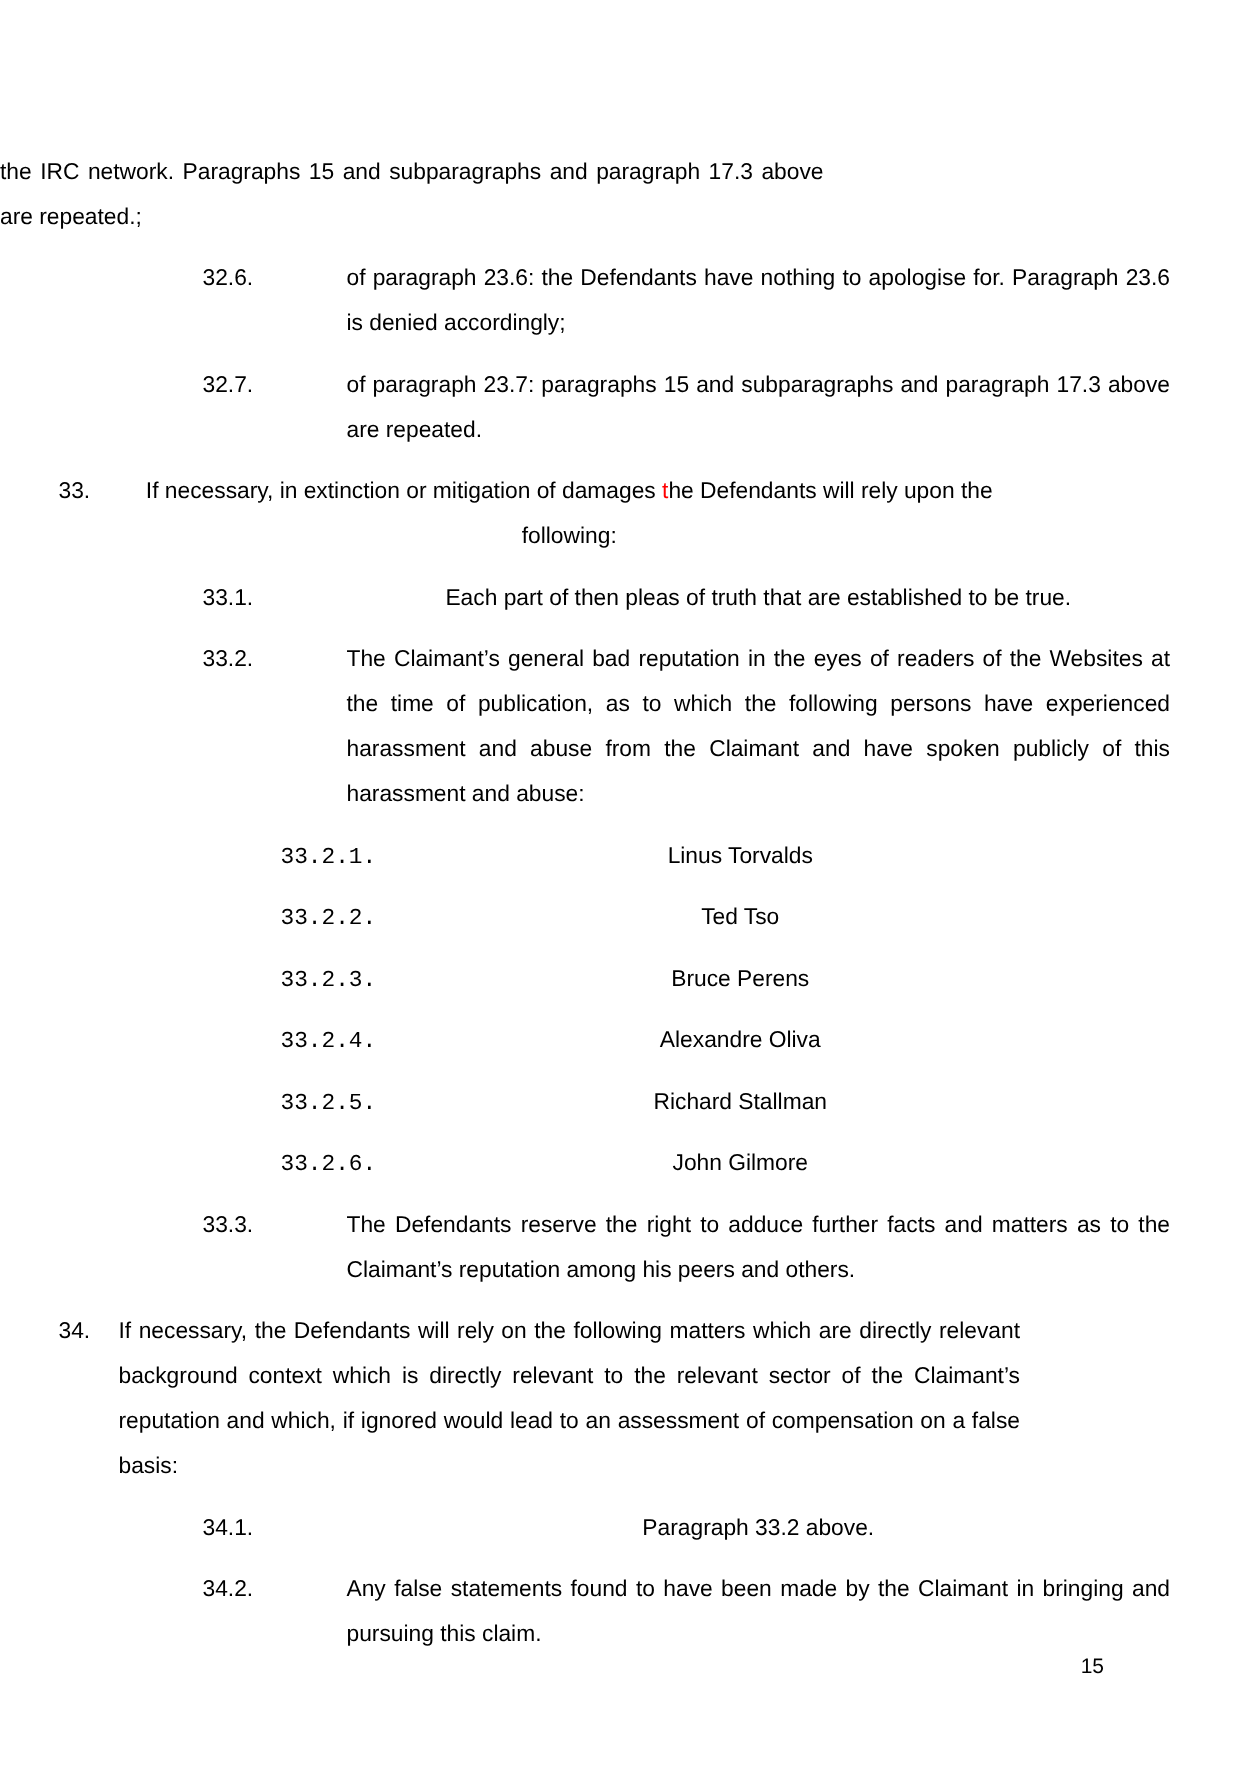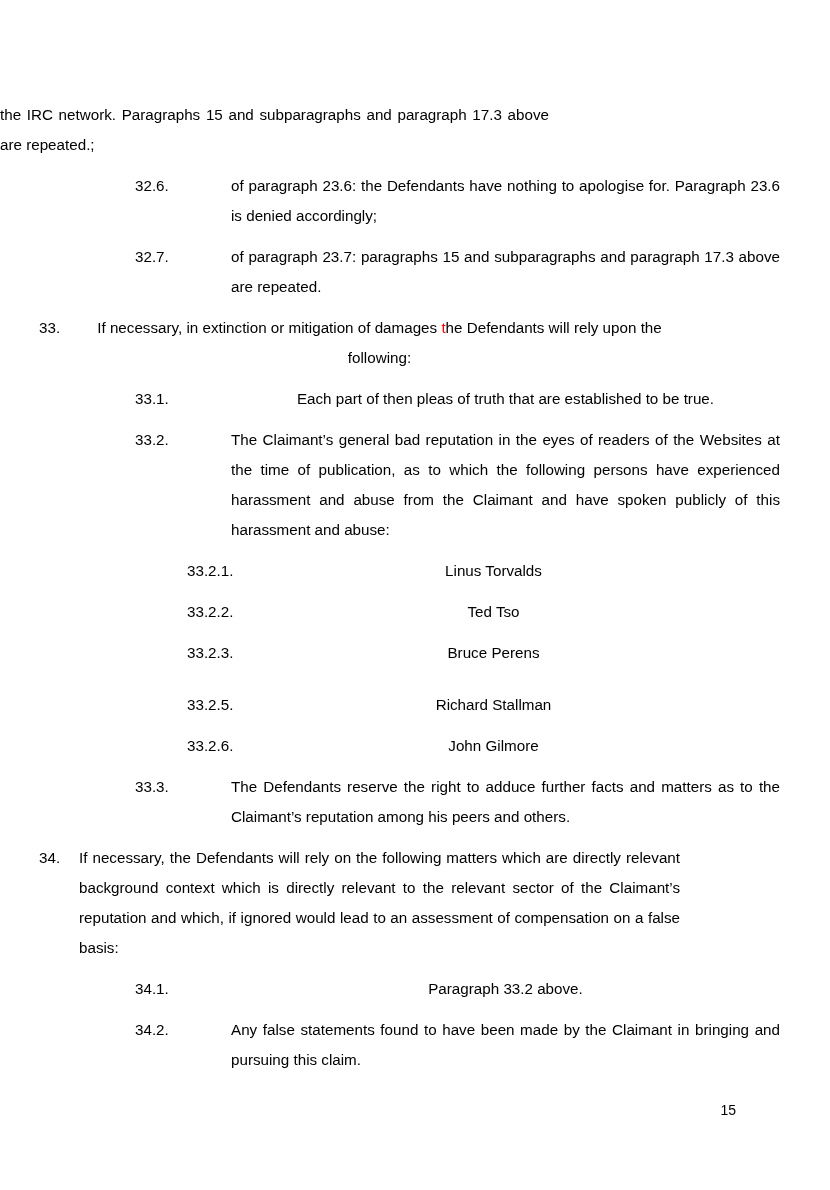--- a/index.html
+++ b/index.html
@@ -66,20 +66,21 @@
   }
 
   
   .lvl3 {
     margin-left: 187px;
     width: 549px;
   }
   .lvl3 > .num {
     width: 64px;
     flex: 0 0 64px;
+    font-family: Liberation Mono, monospace;
   }
   .lvl3 > .txt {
     width: 485px;
     flex: 0 0 485px;
   }
 
   
   .cont {
     width: 549px;
     font-size: 15.2px;
@@ -179,20 +180,24 @@
 
     <div class="spacer-sm"></div>
 
     <div class="row lvl3">
       <div class="num">33.2.3.</div>
       <div class="txt plain">Bruce Perens</div>
     </div>
 
     <div class="spacer-sm"></div>
 
+    <div class="row lvl3">
+      <div class="num">33.2.4.</div>
+      <div class="txt plain">Alexandre Oliva</div>
+    </div>
 
     <div class="spacer-sm"></div>
 
     <div class="row lvl3">
       <div class="num">33.2.5.</div>
       <div class="txt plain">Richard Stallman</div>
     </div>
 
     <div class="spacer-sm"></div>
 

